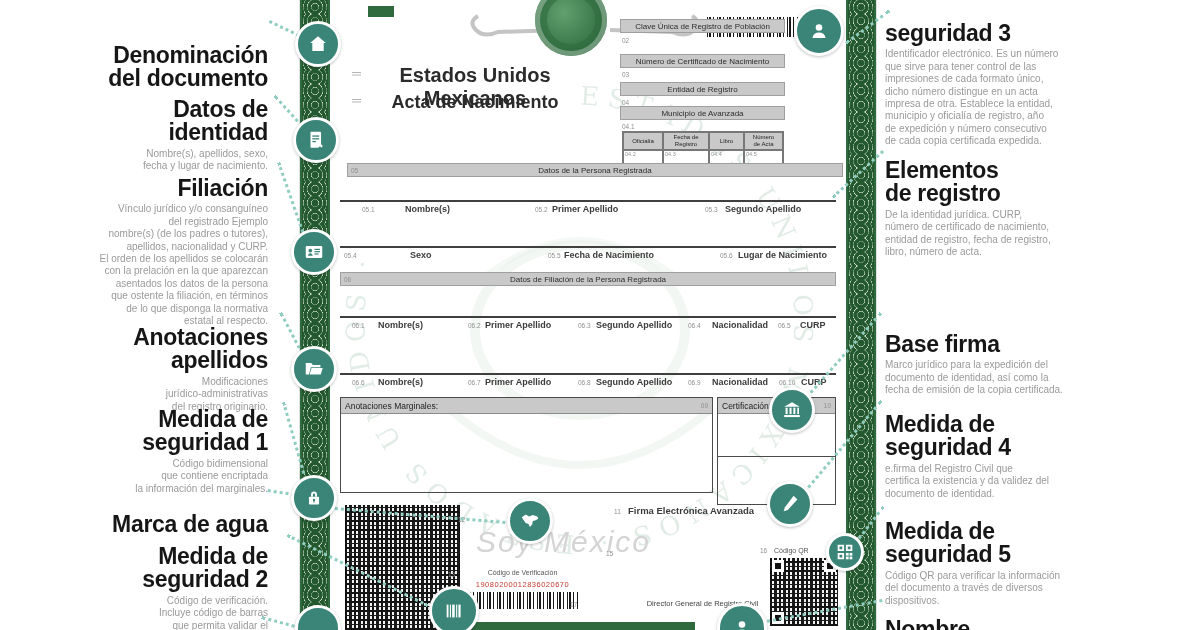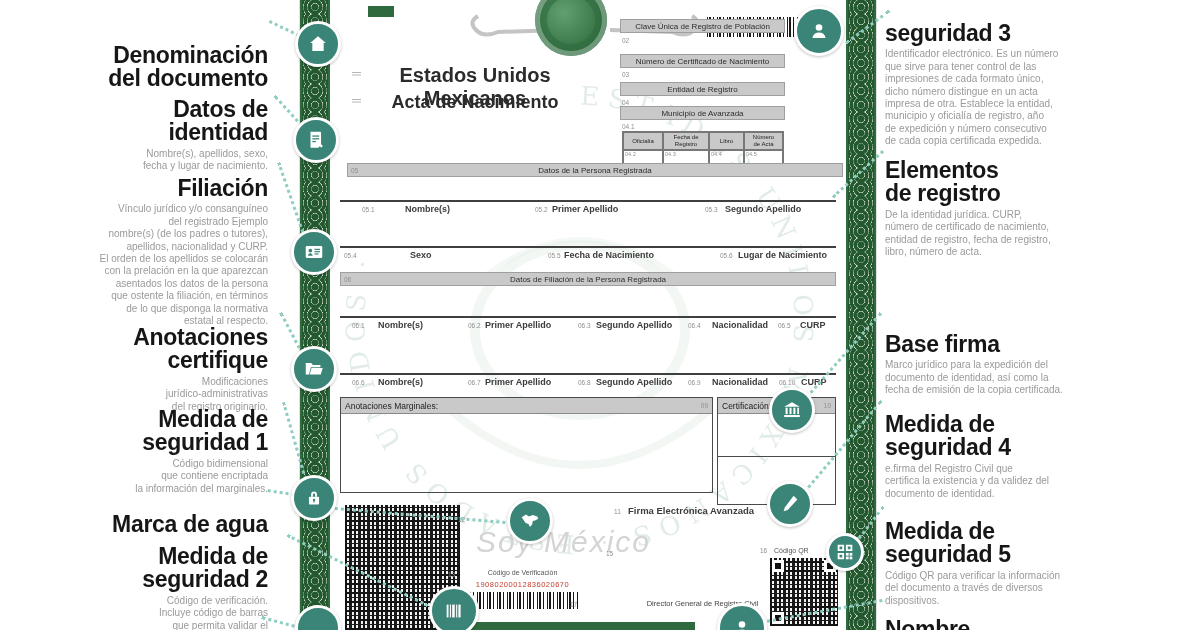--- a/index.html
+++ b/index.html
@@ -339,21 +339,21 @@
 apellidos, nacionalidad y CURP.
 El orden de los apellidos se colocarán
 con la prelación en la que aparezcan
 asentados los datos de la persona
 que ostente la filiación, en términos
 de lo que disponga la normativa
 estatal al respecto.</div>
   </div>
   <div class="ann la" style="top:290px">
     <div class="t">Anotaciones
-certifique</div>
+apellidos</div>
     <div class="d">Modificaciones
 jurídico-administrativas
 del registro originario.</div>
   </div>
   <div class="ann la" style="top:372px">
     <div class="t">Medida de
 seguridad 1</div>
     <div class="d">Código bidimensional
 que contiene encriptada
 la información del marginales.</div>

